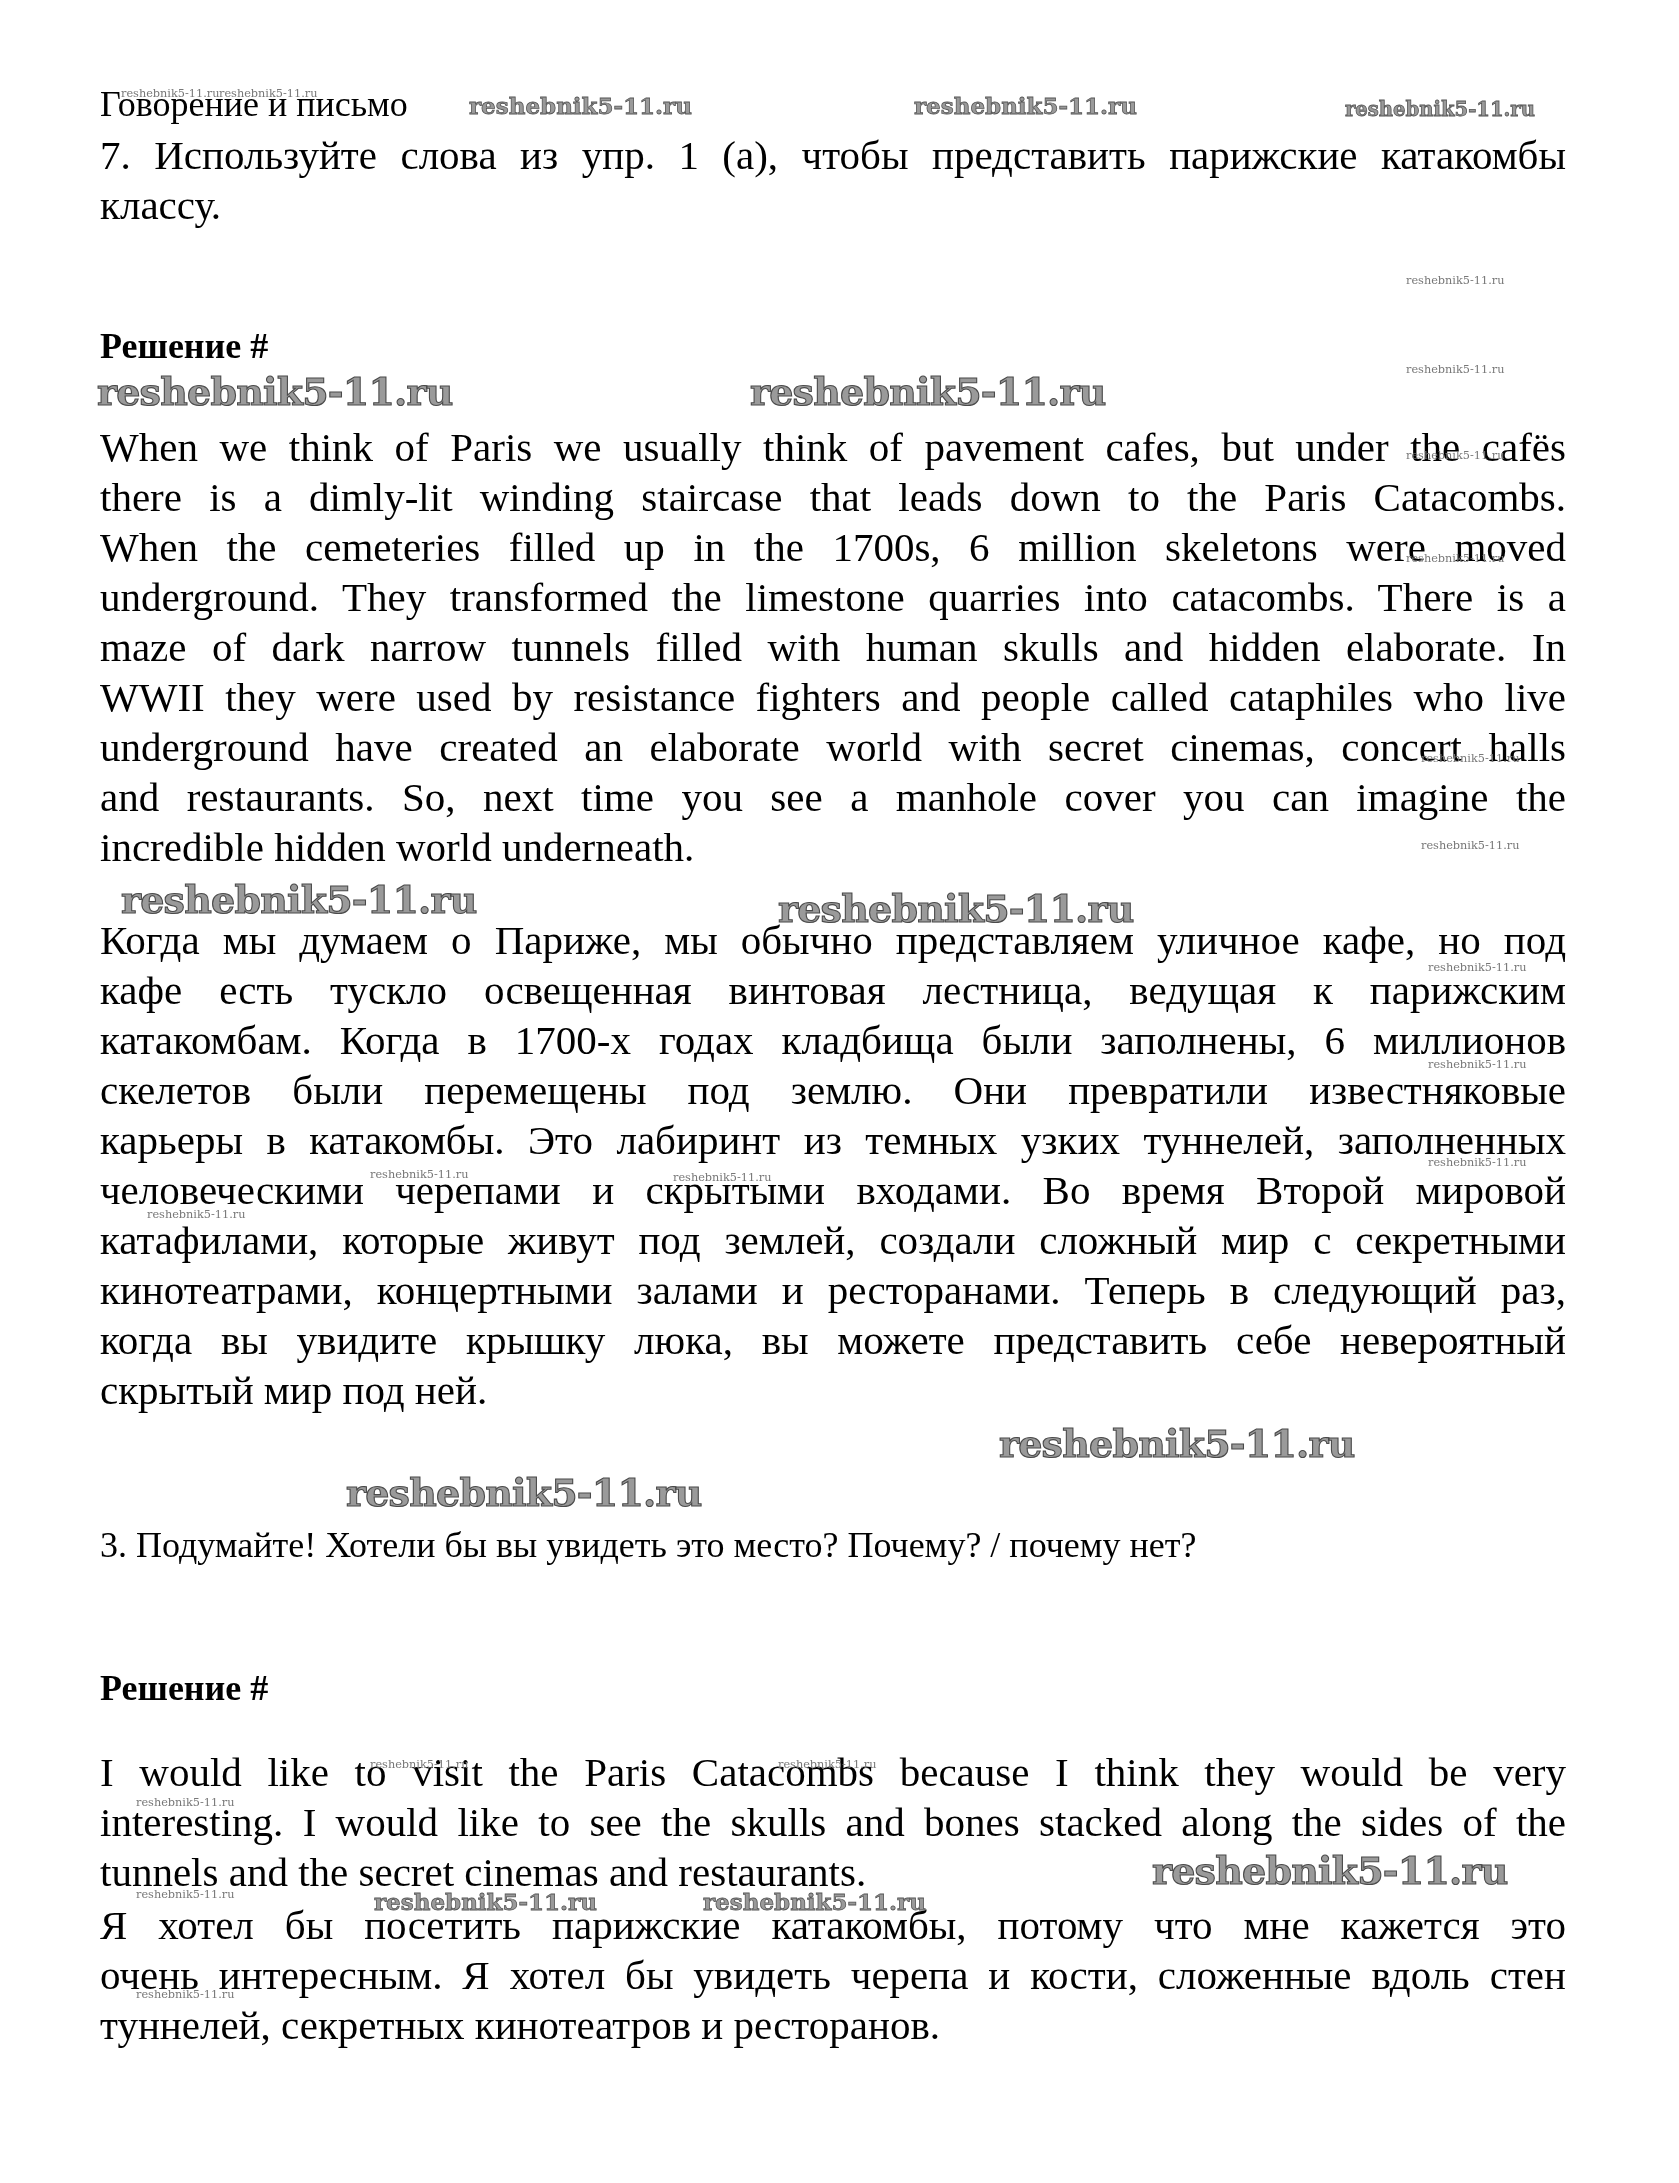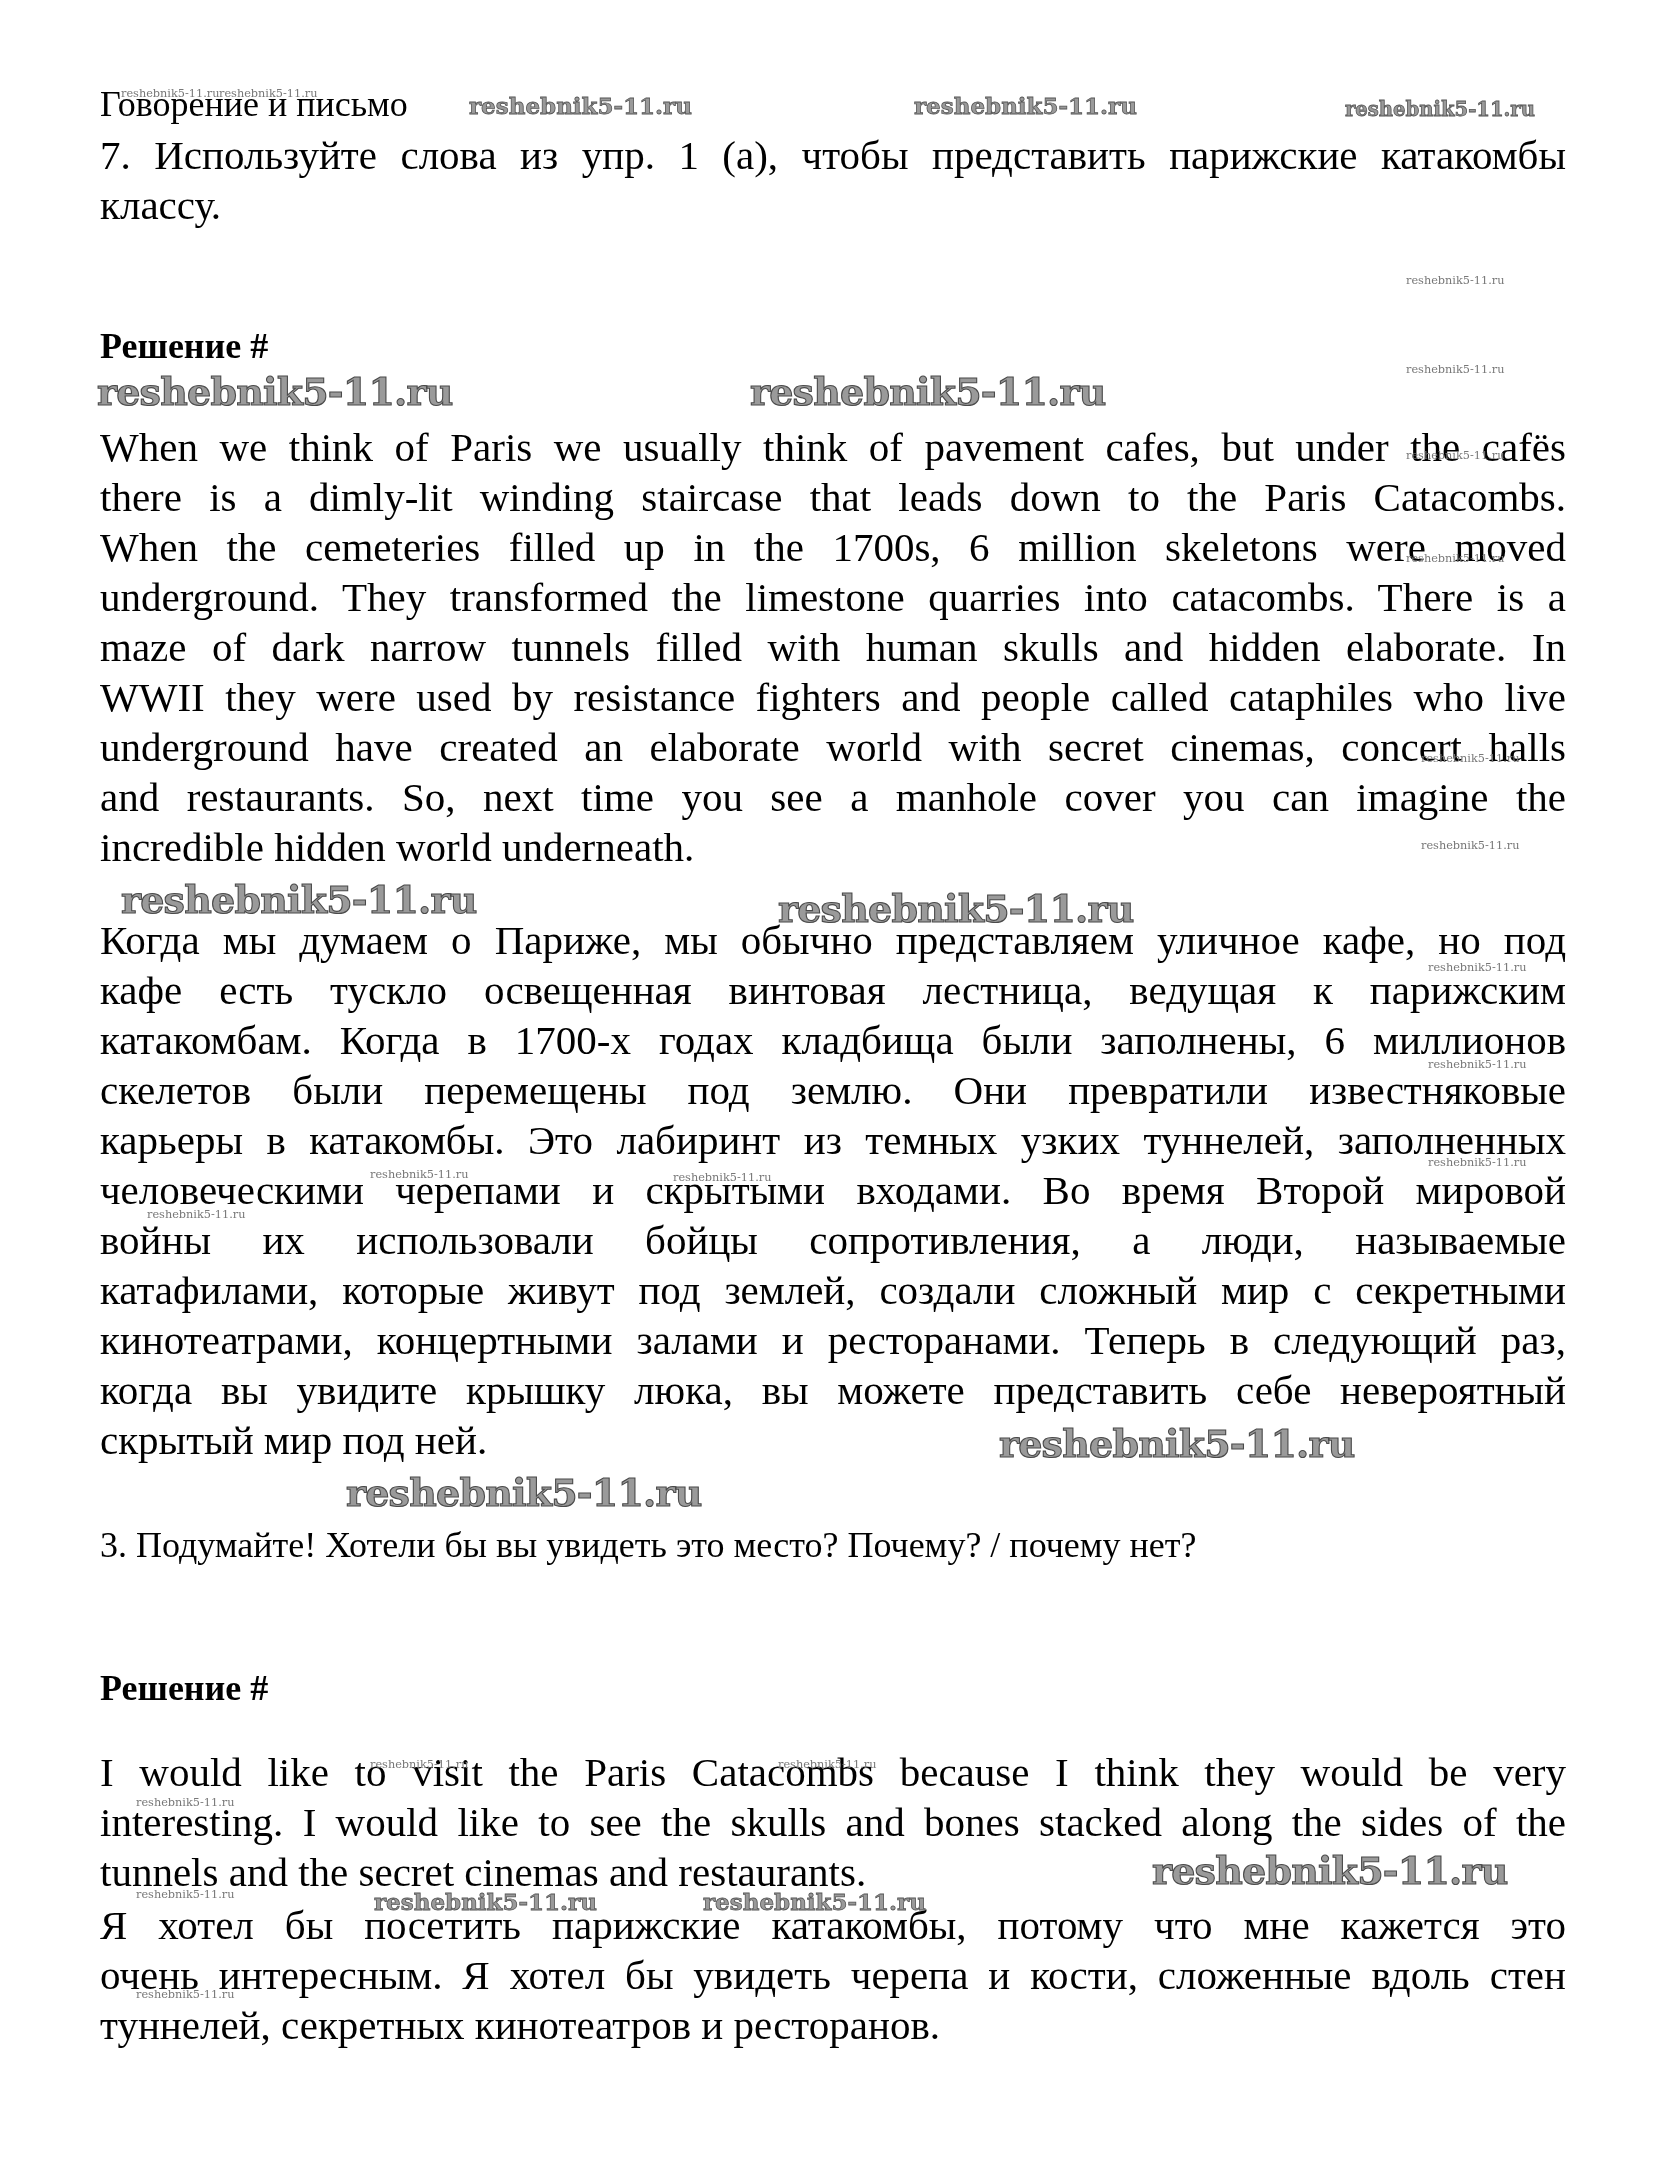--- a/index.html
+++ b/index.html
@@ -40,21 +40,20 @@
   <span class="row last">incredible hidden world underneath.</span>
 </div>
 
 <div class="para" style="top:915px;">
   <span class="row">Когда мы думаем о Париже, мы обычно представляем уличное кафе, но под</span>
   <span class="row">кафе есть тускло освещенная винтовая лестница, ведущая к парижским</span>
   <span class="row">катакомбам. Когда в 1700-х годах кладбища были заполнены, 6 миллионов</span>
   <span class="row">скелетов были перемещены под землю. Они превратили известняковые</span>
   <span class="row">карьеры в катакомбы. Это лабиринт из темных узких туннелей, заполненных</span>
   <span class="row">человеческими черепами и скрытыми входами. Во время Второй мировой</span>
-  <span class="row">войны их использовали бойцы сопротивления, а люди, называемые</span>
   <span class="row">катафилами, которые живут под землей, создали сложный мир с секретными</span>
   <span class="row">кинотеатрами, концертными залами и ресторанами. Теперь в следующий раз,</span>
   <span class="row">когда вы увидите крышку люка, вы можете представить себе невероятный</span>
   <span class="row last">скрытый мир под ней.</span>
 </div>
 
 <div class="line" style="top:1520px;">3. Подумайте! Хотели бы вы увидеть это место? Почему? / почему нет?</div>
 
 <div class="line bold" style="top:1663px;">Решение #</div>
 

